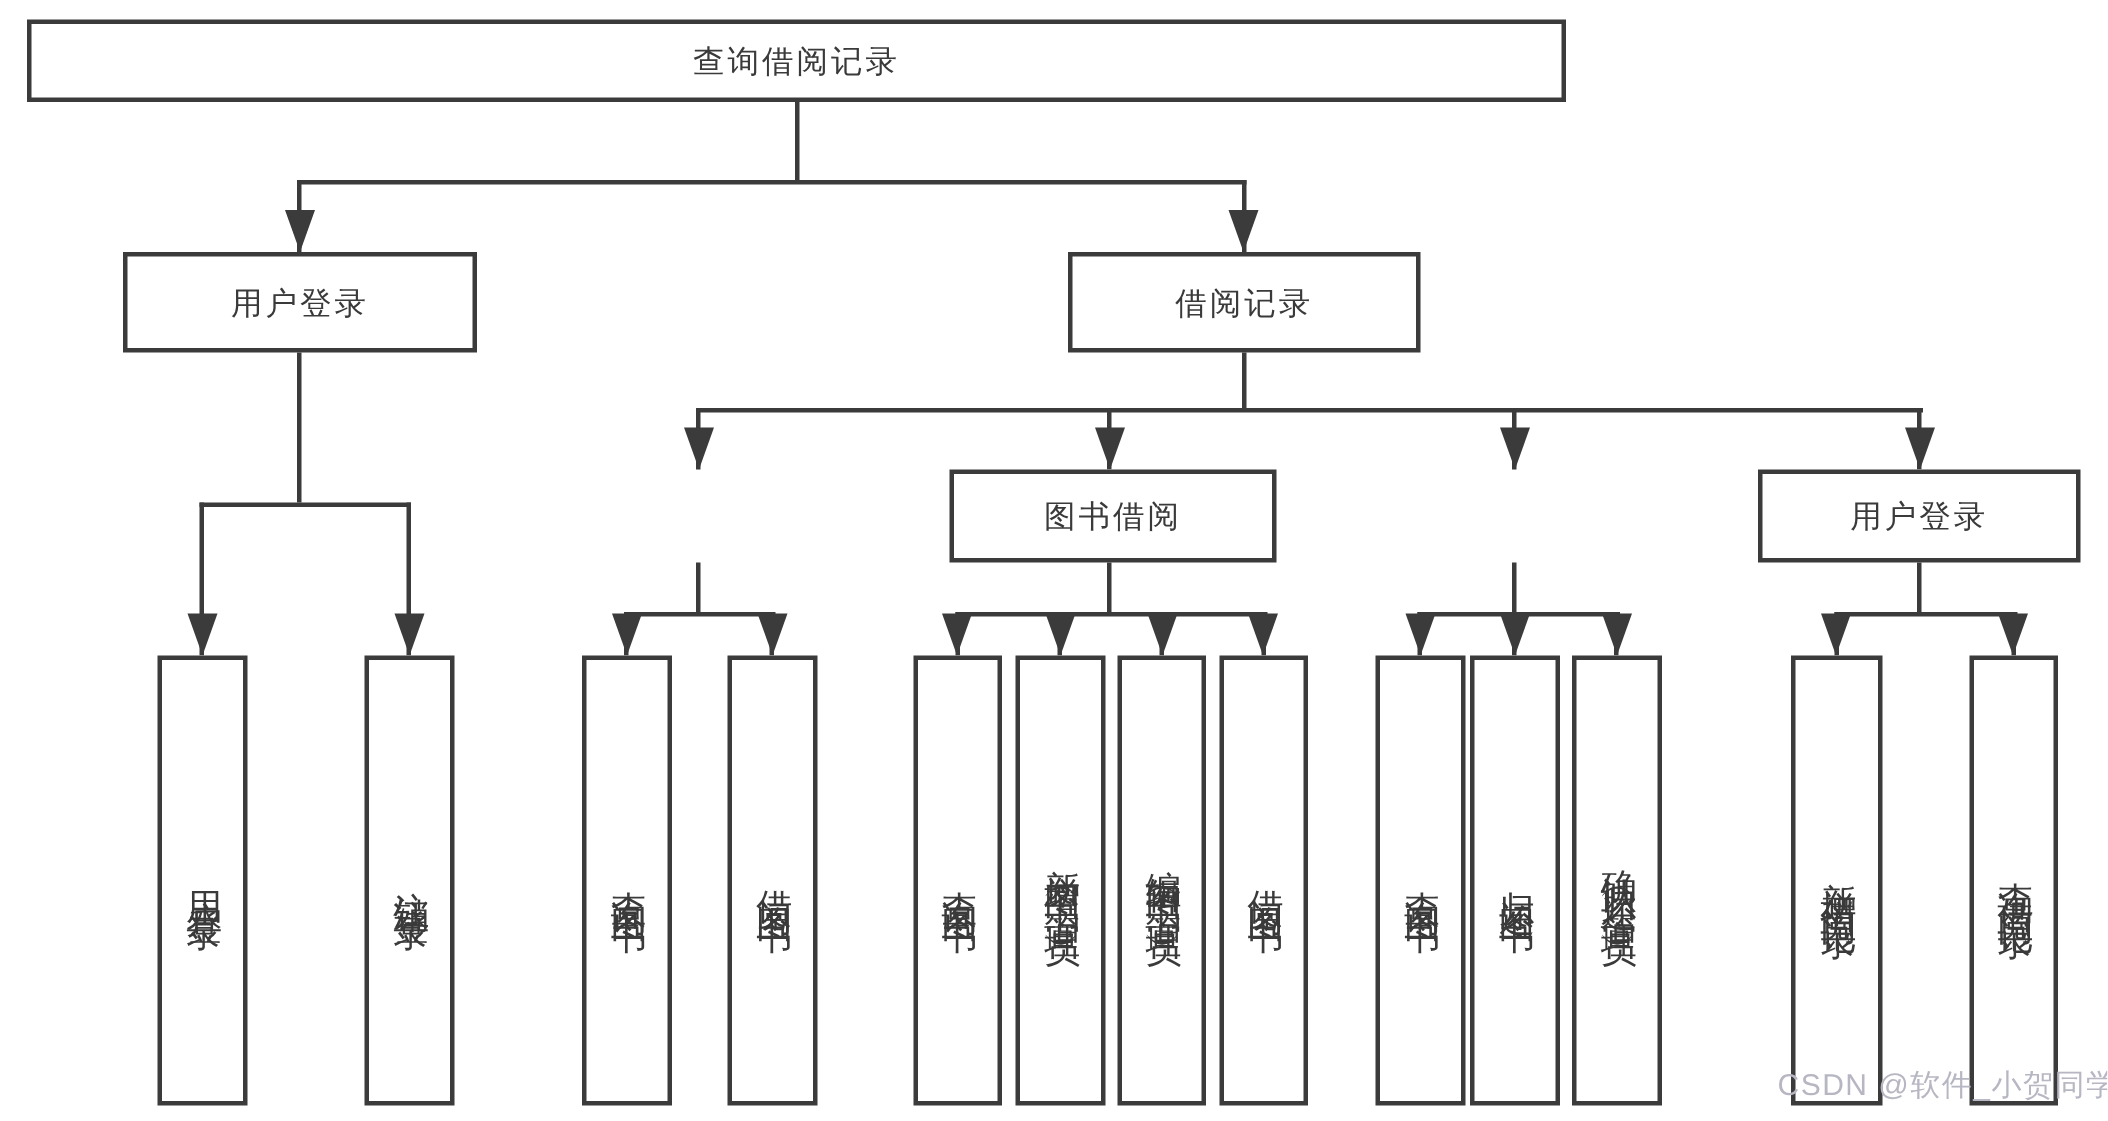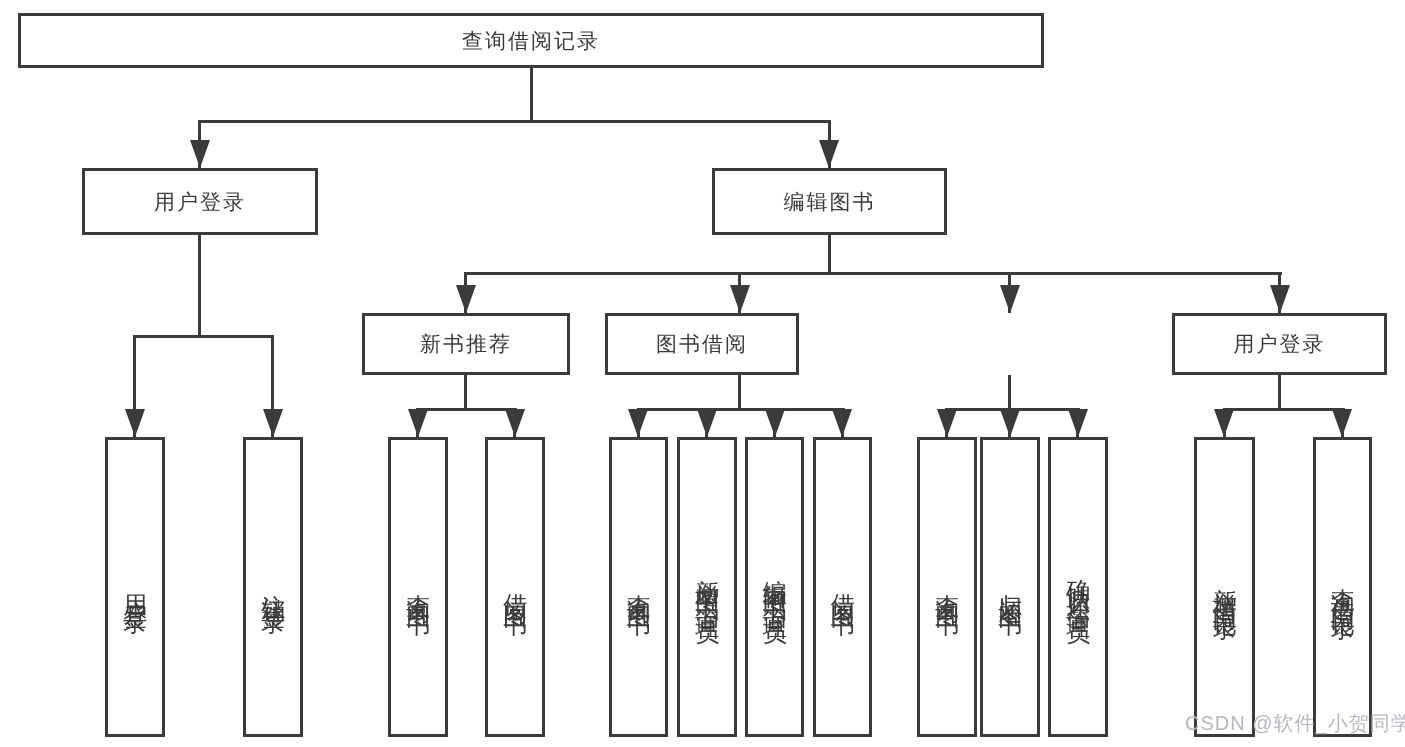--- a/index.html
+++ b/index.html
@@ -41,45 +41,42 @@
   <div class="hline" style="left:198px;top:120px;width:633px;"></div>
   <div class="vline" style="left:198px;top:120px;height:48px;"></div>
   <div class="arrow" style="left:190px;top:140px;"></div>
   <div class="vline" style="left:828px;top:120px;height:48px;"></div>
   <div class="arrow" style="left:819px;top:140px;"></div>
 
   <div class="box h" style="left:82px;top:168px;width:236px;height:67px;">
     <span>用户登录</span>
   </div>
   <div class="box h" style="left:712px;top:168px;width:235px;height:67px;">
-    <span>编辑图书</span>
+    <span>借阅记录</span>
   </div>
 
   <div class="vline" style="left:198px;top:235px;height:100px;"></div>
   <div class="hline" style="left:133px;top:335px;width:141px;"></div>
   <div class="vline" style="left:133px;top:335px;height:102px;"></div>
   <div class="arrow" style="left:125px;top:409px;"></div>
   <div class="vline" style="left:271px;top:335px;height:102px;"></div>
   <div class="arrow" style="left:263px;top:409px;"></div>
 
   <div class="vline" style="left:828px;top:235px;height:37px;"></div>
   <div class="hline" style="left:464px;top:272px;width:818px;"></div>
   <div class="vline" style="left:464px;top:272px;height:41px;"></div>
   <div class="arrow" style="left:456px;top:285px;"></div>
   <div class="vline" style="left:738px;top:272px;height:41px;"></div>
   <div class="arrow" style="left:730px;top:285px;"></div>
   <div class="vline" style="left:1008px;top:272px;height:41px;"></div>
   <div class="arrow" style="left:1000px;top:285px;"></div>
   <div class="vline" style="left:1278px;top:272px;height:41px;"></div>
   <div class="arrow" style="left:1270px;top:285px;"></div>
 
-  <div class="box h" style="left:362px;top:313px;width:208px;height:62px;">
-    <span>新书推荐</span>
-  </div>
-  <div class="box h" style="left:605px;top:313px;width:194px;height:62px;">
+  <div class="box h" style="left:633px;top:313px;width:218px;height:62px;">
     <span>图书借阅</span>
   </div>
   <div class="box h" style="left:1172px;top:313px;width:215px;height:62px;">
     <span>用户登录</span>
   </div>
 
   <div class="vline" style="left:464px;top:375px;height:33px;"></div>
   <div class="hline" style="left:416px;top:408px;width:101px;"></div>
   <div class="vline" style="left:416px;top:408px;height:29px;"></div>
   <div class="arrow" style="left:408px;top:409px;"></div>

